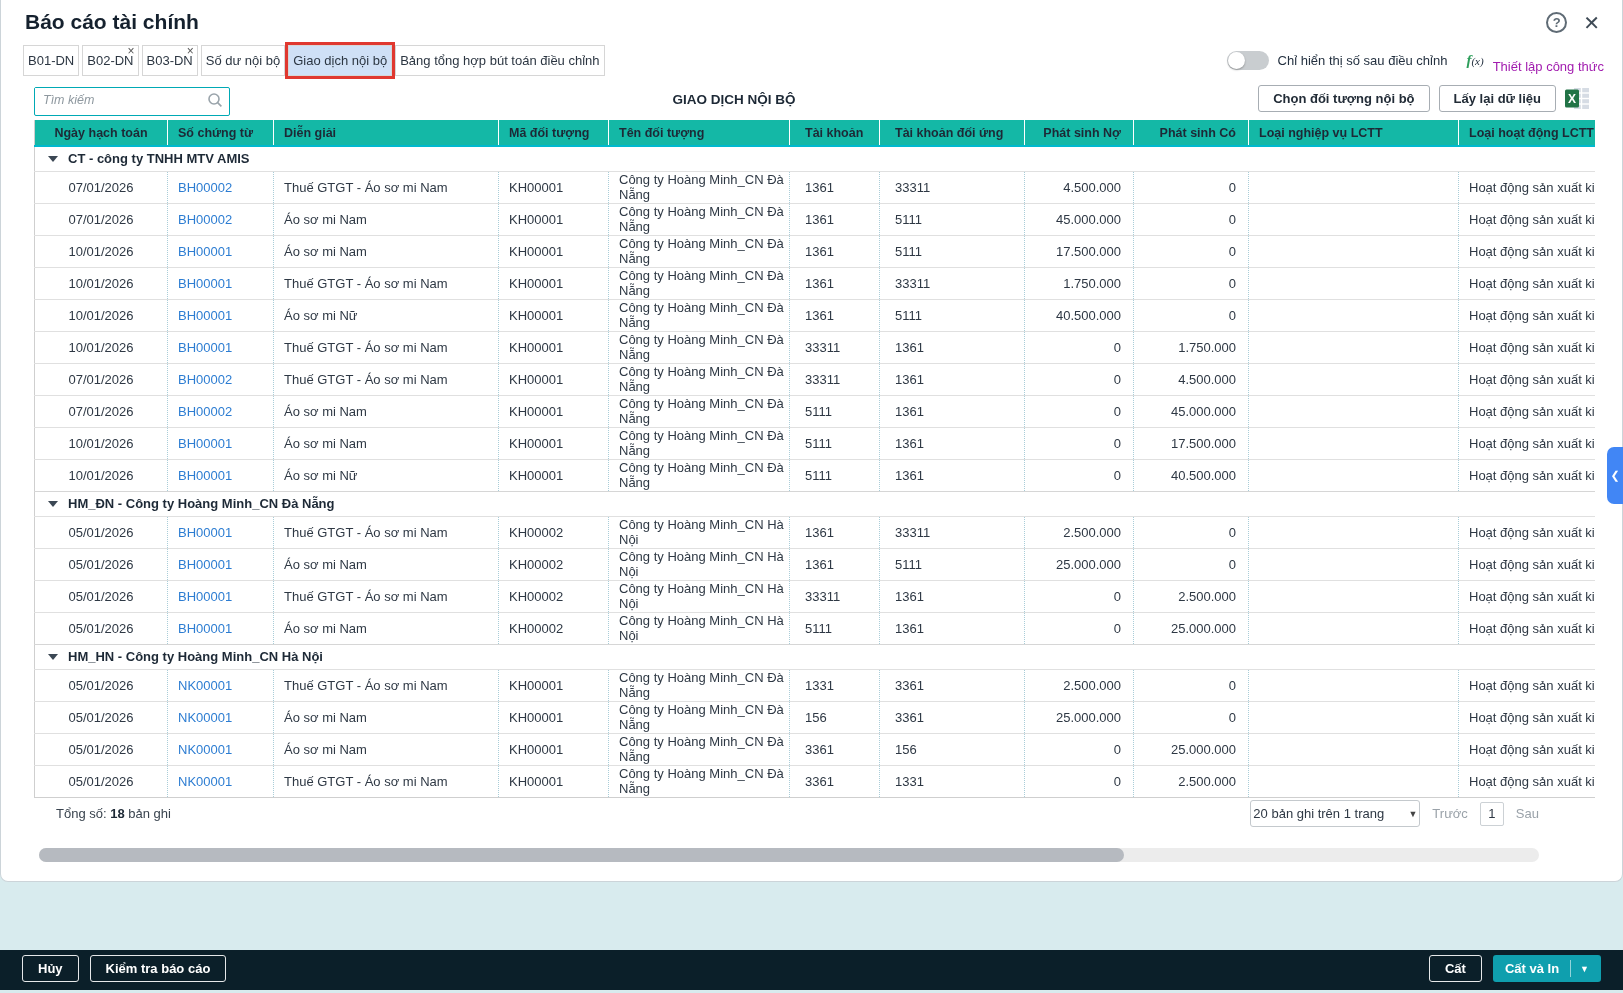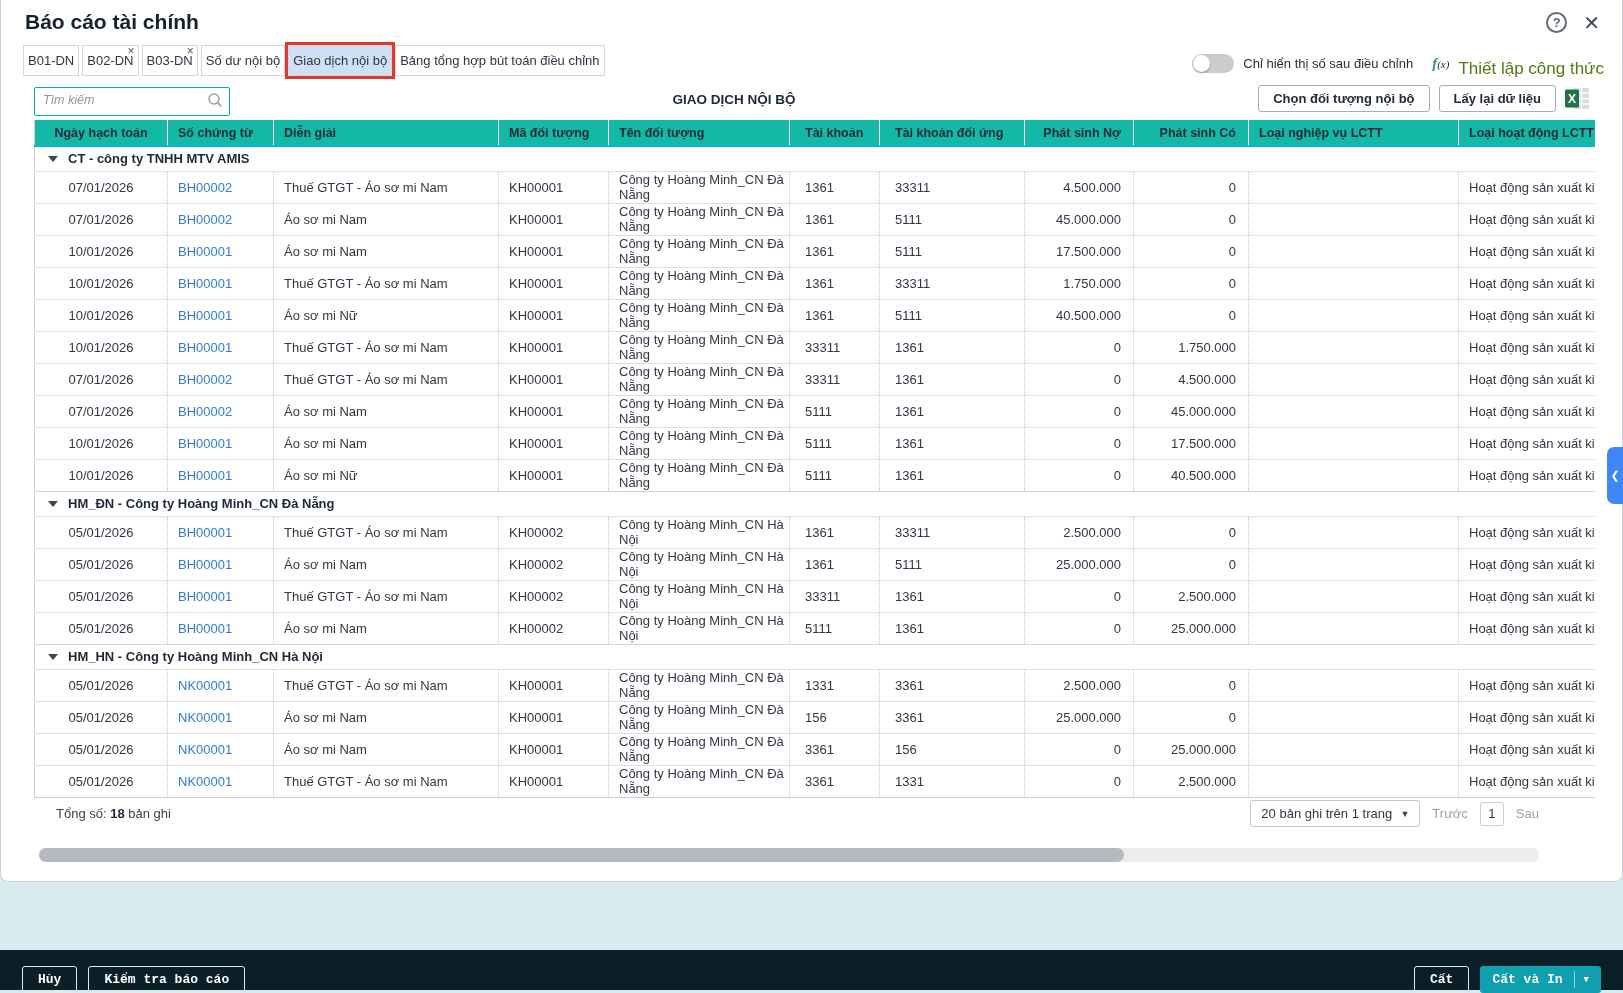--- a/index.html
+++ b/index.html
@@ -25,21 +25,21 @@
   .tab .tab-close { position:absolute; top:-1px; right:3px; font-size:12px; line-height:12px; color:#555; }
 
   .right-controls { position:absolute; right:18px; top:47px; display:flex; align-items:center; gap:9px; }
   .toggle { width:42px; height:19px; border-radius:10px; background:#c9cdd0; position:relative; cursor:pointer; }
   .toggle .knob { position:absolute; left:1px; top:1px; width:17px; height:17px; border-radius:50%;
                   background:#fff; box-shadow:0 1px 2px rgba(0,0,0,.3); }
   .toggle-label { font-size:13px; color:#243140; }
   .fx { font-family:"Liberation Serif","DejaVu Serif",serif; font-style:italic; font-weight:bold;
         font-size:15px; color:#2e9e5b; margin-left:10px; }
   .fx .xs { font-size:11px; color:#243140; font-weight:normal; }
-  .formula-link { font-size:17px; color:#4d7c0f; cursor:pointer;margin-top:12px; }
+  .formula-link { font-size:13px; color:#a21caf; cursor:pointer;margin-top:12px; }
 
   
   .search-wrap { position:absolute; left:33px; top:87px; width:196px; height:29px; border:1px solid #00a9b5;
                  border-radius:2px; background:#fff; }
   .search-wrap input { width:160px; height:23px; border:none; outline:none; padding:0 8px; font-size:12.5px;
                        font-style:italic; font-family:inherit; color:#333; }
   .search-wrap input::placeholder { color:#8e989f; font-style:italic; }
   .search-icon { position:absolute; right:6px; top:4px; }
   .grid-title { position:absolute; left:33px; top:92px; width:1400px; text-align:center;
                 font-size:13.5px; font-weight:bold; color:#1d2936; }
@@ -72,37 +72,37 @@
   th.c7,th.c8 { padding-right:12px; }
   td.c10 { white-space:nowrap; }
   .doclink { color:#2d7dd2; text-decoration:none; cursor:pointer; }
 
   
   .total-line { position:absolute; left:55px; top:806px; font-size:13px; color:#39434e; }
   .total-line b { color:#1d2936; }
   .pager { position:absolute; right:83px; top:800px; display:flex; align-items:center; gap:12px; }
   .page-size { width:170px; height:27px; border:1px solid #c4c9cd; border-radius:3px; background:#fff;
                font-size:13px; color:#2e3844; display:flex; align-items:center; justify-content:space-between;
-               padding:0 10px; cursor:pointer; }
+               padding:0 2px; cursor:pointer; }
   .page-size .dd { font-size:9px; color:#444; }
   .pager .nav { font-size:13px; color:#9aa2a9; cursor:pointer; }
   .page-box { width:24px; height:24px; border:1px solid #ccd1d5; border-radius:2px; font-size:13px;
               color:#2e3844; display:flex; align-items:center; justify-content:center; }
 
   .hscroll { position:absolute; left:38px; top:848px; width:1500px; height:14px; background:#ececec; border-radius:7px; }
   .hscroll .thumb { position:absolute; left:0; top:0; width:1085px; height:14px; background:#b6bac0; border-radius:7px; cursor:pointer; }
 
   
   .side-tab { position:absolute; right:0; top:447px; width:16px; height:57px; background:#4186f5;
               border-radius:7px 0 0 7px; color:#fff; display:flex; align-items:center; justify-content:center;
               font-size:11px; cursor:pointer; }
 
   
   .bottom-bar { position:absolute; left:0; top:950px; width:1623px; height:40px; background:#0b1f29;
-                display:flex; align-items:flex-start; justify-content:space-between; padding:16px 22px;font-family:Liberation Mono, monospace; }
+                display:flex; align-items:flex-end; justify-content:space-between; padding:8px 22px; }
   .bar-group { display:flex; align-items:center; gap:11px; }
   .btn-dark { height:27px; padding:0 15px; background:transparent; border:1px solid #e6e8e9; border-radius:3px;
               color:#fff; font-size:13px; font-weight:bold; cursor:pointer; font-family:inherit; }
   .btn-primary { height:27px; padding:0 12px; background:#0f9fae; border:none; border-radius:3px; color:#fff;
                  font-size:13px; font-weight:bold; cursor:pointer; display:flex; align-items:center; font-family:inherit; }
   .btn-primary .divider { width:1px; height:17px; background:rgba(255,255,255,.55); margin:0 9px 0 11px; }
   .btn-primary .dd { font-size:9px; }
 </style>
 </head>
 <body>

